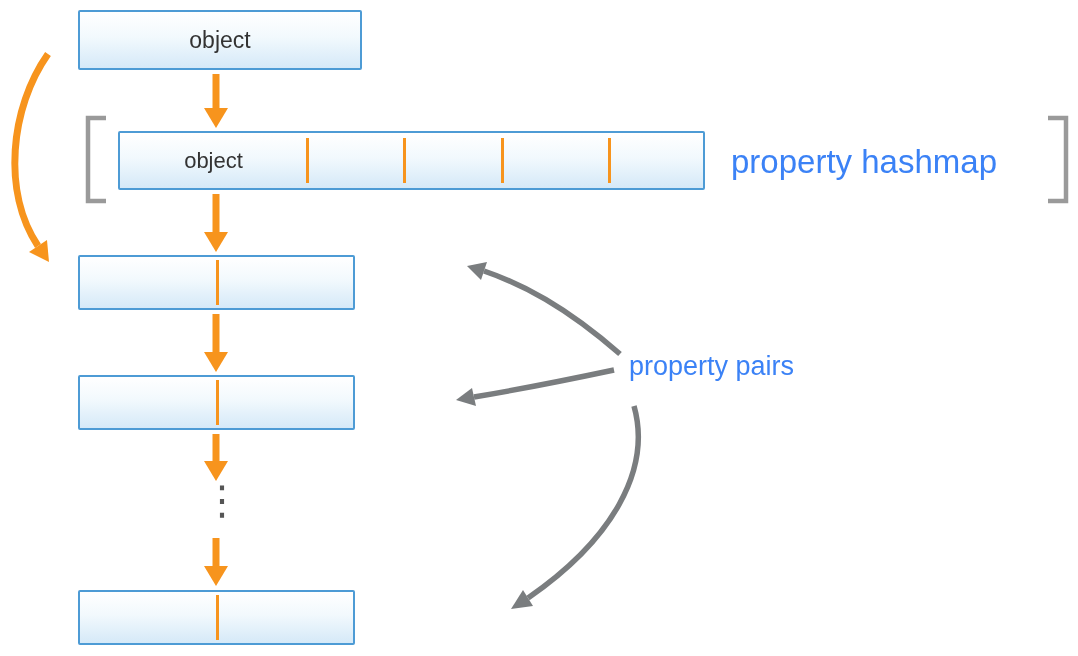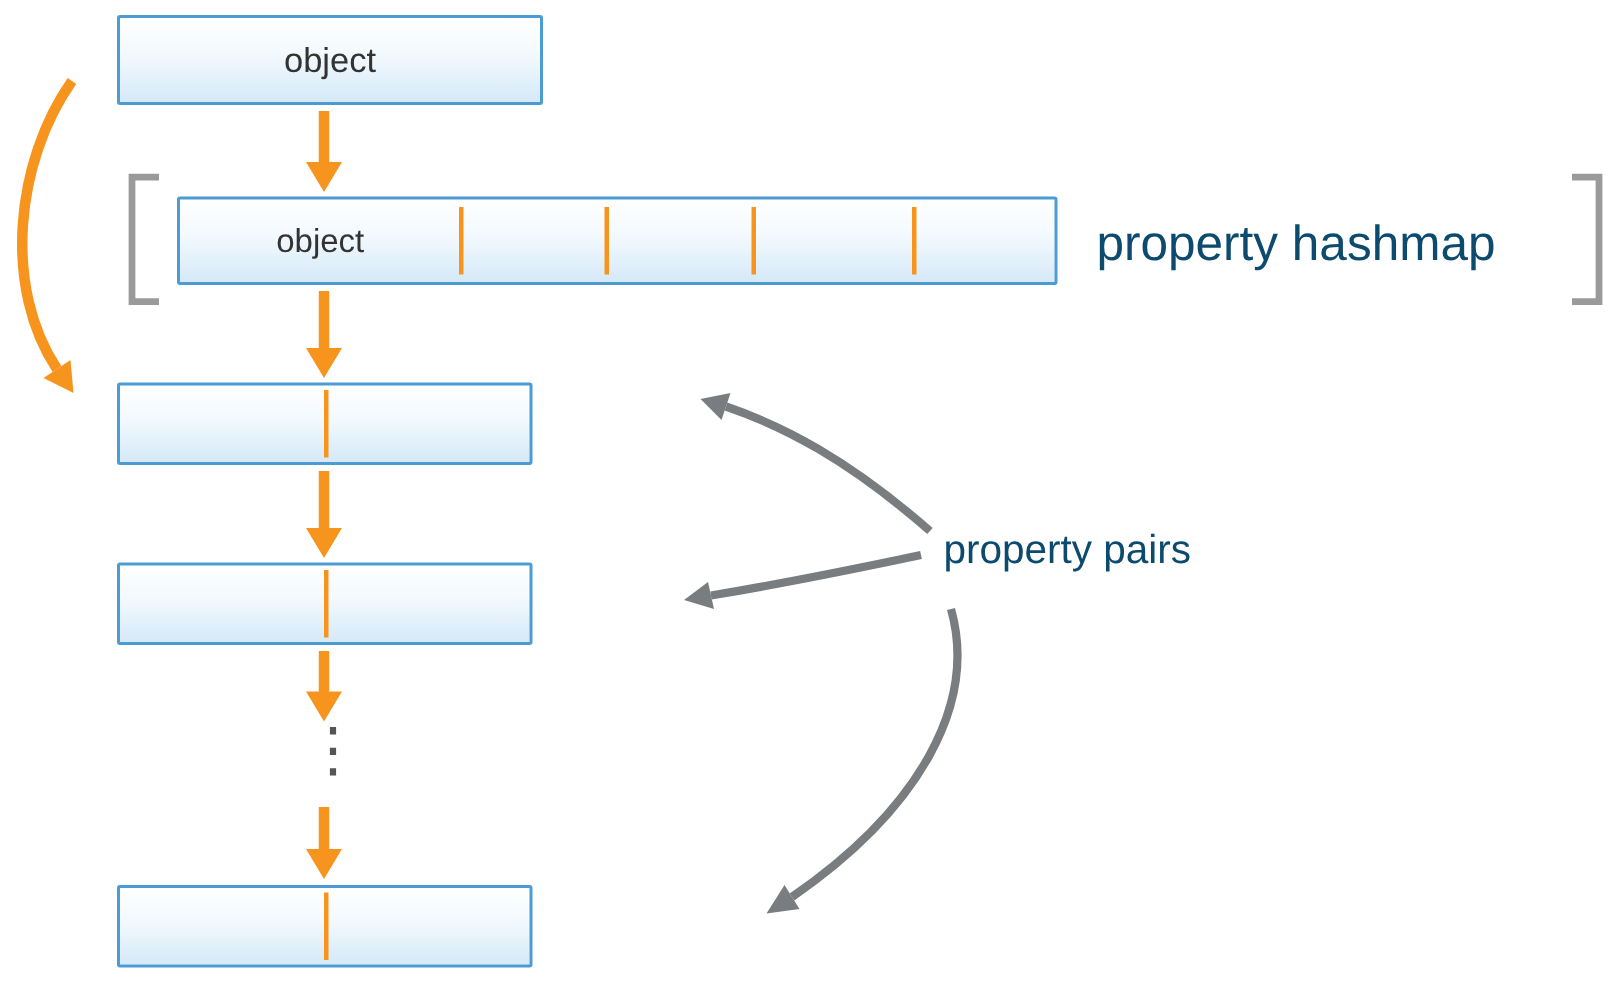--- a/index.html
+++ b/index.html
@@ -43,21 +43,21 @@
   .pair-box { left:78px; width:277px; height:55px; }
   .pair-box.p1 { top:255px; }
   .pair-box.p2 { top:375px; }
   .pair-box.p3 { top:590px; }
   .pair-mid {
     position:absolute; left:136px; top:3px; bottom:3px; width:3px;
     background:#F7941D;
   }
   .caption {
     position:absolute;
-    color:#0c4a6e;
+    color:#3b82f6;
     white-space:nowrap;
   }
   .hashmap-caption { left:731px; top:143px; font-size:33px; }
   .pairs-caption   { left:629px; top:351px; font-size:27px; }
   .ellipsis {
     position:absolute; left:202px; top:478px; width:28px;
     text-align:center; font-size:40px; line-height:1.1;
     color:#555555;
   }
 </style>

